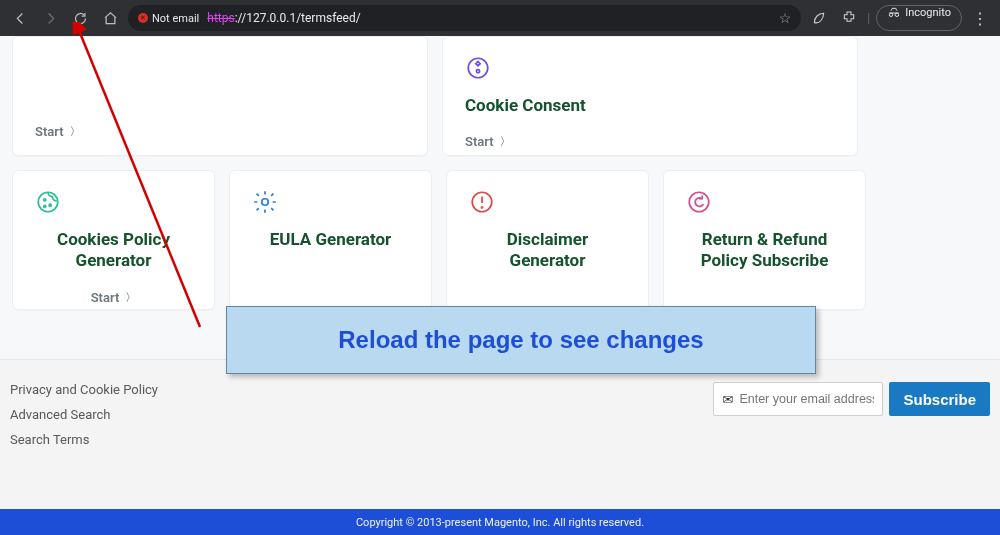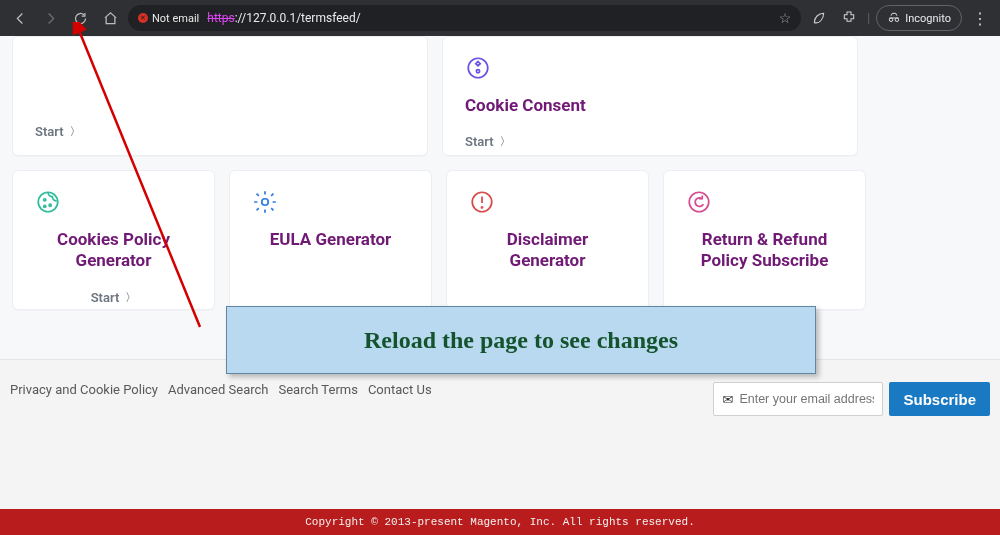--- a/index.html
+++ b/index.html
@@ -9,51 +9,51 @@
   .chrome .nav-btn{width:24px;height:24px;display:flex;align-items:center;justify-content:center;border-radius:50%;color:#bcbcbc;}
   .chrome .nav-btn svg{width:15px;height:15px;stroke:#bcbcbc;stroke-width:2;fill:none;}
   .addr{flex:1;height:26px;background:#202124;border-radius:13px;display:flex;align-items:center;padding:0 10px;gap:8px;color:#cfcfcf;}
   .not-secure{background:transparent;color:#e8e8e8;font-size:11px;display:flex;align-items:center;gap:4px;}
   .not-secure .dot{width:10px;height:10px;border-radius:50%;background:#d93025;display:flex;align-items:center;justify-content:center;font-size:7px;color:#202124;}
   .url-proto{text-decoration:line-through;color:#d946ef;}
   .url-rest{color:#e8eaed;text-align:right;}
   .addr-star{margin-left:auto;font-size:14px;color:#9aa0a6;}
   .right-ico{width:24px;height:24px;display:flex;align-items:center;justify-content:center;}
   .right-ico svg{width:16px;height:16px;stroke:#cfcfcf;stroke-width:1.6;fill:none;}
-  .incog{display:flex;align-items:center;gap:4px;border:1px solid #5f6368;border-radius:13px;height:26px;padding:0 10px;font-size:11px;color:#e8eaed;}
+  .incog{display:flex;gap:4px;border:1px solid #5f6368;border-radius:13px;height:26px;padding:0 10px;font-size:11px;color:#e8eaed;}
   .kebab{font-size:16px;color:#cfcfcf;padding:0 4px;}
   
   .page{background:#f7f8fa;padding:0 12px;height:323px;position:relative;}
   .row{display:flex;gap:14px;}
   .card{background:#fff;border:1px solid #eceef1;border-radius:6px;padding:18px 22px 16px;position:relative;box-shadow:0 1px 0 rgba(0,0,0,.02);}
   .card.small{width:206px;}
   .row1 .card:first-child{width:416px;height:120px;display:flex;flex-direction:column;justify-content:flex-end;}
   .row1 .card:last-child{width:416px;height:120px;}
   .row2{margin-top:14px;text-align:center;}
   .row2 .card{width:203px;height:140px;}
   .ic{width:26px;height:26px;margin-bottom:14px;}
-  .title{font-weight:700;font-size:17px;color:#701a75;line-height:1.25;}
+  .title{font-weight:700;font-size:17px;color:#14532d;line-height:1.25;}
   .start{margin-top:18px;color:#6e7680;font-size:13px;display:inline-flex;align-items:center;gap:6px;font-weight:600;}
   .start .chev{font-size:11px;color:#9aa0a6;}
   
   .ic svg{width:26px;height:26px;}
   
-  .callout{position:absolute;left:226px;top:270px;width:590px;height:68px;background:#b8d9ef;border:1px solid #5f87a3;box-shadow:3px 3px 5px rgba(0,0,0,.25);display:flex;align-items:center;justify-content:center;font-family:Liberation Serif, serif;font-weight:700;font-size:24px;color:#14532d;}
+  .callout{position:absolute;left:226px;top:270px;width:590px;height:68px;background:#b8d9ef;border:1px solid #5f87a3;box-shadow:3px 3px 5px rgba(0,0,0,.25);display:flex;align-items:center;justify-content:center;font-family:Liberation Sans, sans-serif;font-weight:700;font-size:24px;color:#1d4ed8;}
   
   .arrow-svg{position:absolute;left:60px;top:22px;pointer-events:none;}
   
   .footer{background:#f4f4f4;border-top:1px solid #e5e5e5;height:150px;display:flex;padding:22px 10px 0;justify-content:space-between;}
-  .flinks{display:flex;gap:10px;font-size:13px;color:#595959;}
+  .flinks{display:flex;flex-direction:column;gap:10px;font-size:13px;color:#595959;}
   .flinks a{color:#595959;text-decoration:none;}
   .sub-wrap{display:flex;align-items:flex-start;gap:6px;}
   .email-box{display:flex;align-items:center;border:1px solid #cfcfcf;background:#fff;border-radius:2px;height:34px;padding:0 8px;width:170px;gap:6px;}
   .email-box input{border:none;outline:none;font-size:12.5px;color:#666;width:100%;}
   .email-box .env{font-size:13px;color:#333;}
   .sub-btn{height:34px;background:#1979c3;color:#fff;border:none;border-radius:2px;padding:0 14px;font-size:15px;font-weight:600;}
-  .copy{height:26px;background:#b91c1c;color:#f1f1f1;font-size:11px;display:flex;align-items:center;justify-content:center;font-family:Liberation Mono, monospace;}
+  .copy{height:26px;background:#1d4ed8;color:#f1f1f1;font-size:11px;display:flex;align-items:center;justify-content:center;}
 </style>
 </head>
 <body>
 
 <div class="chrome">
   <div class="nav-btn">
       <svg viewBox="0 0 24 24">
         <polyline points="15 4 7 12 15 20"></polyline>
       </svg>
     </div>
@@ -197,21 +197,20 @@
       </marker>
     </defs>
   <line x1="140" y1="305" x2="18" y2="6" stroke="#d40000" stroke-width="2.5" marker-end="url(#ah)"></line>
 </svg>
 
 <div class="footer">
   <div class="flinks">
     <a>Privacy and Cookie Policy</a>
     <a>Advanced Search</a>
     <a>Search Terms</a>
-    <a>Contact Us</a>
   </div>
   <div class="sub-wrap">
     <div class="email-box">
       <span class="env">✉</span>
       <input type="text" placeholder="Enter your email address" style="">
     </div>
     <button class="sub-btn">Subscribe</button>
   </div>
 </div>
 <div class="copy">Copyright © 2013-present Magento, Inc. All rights reserved.</div>

